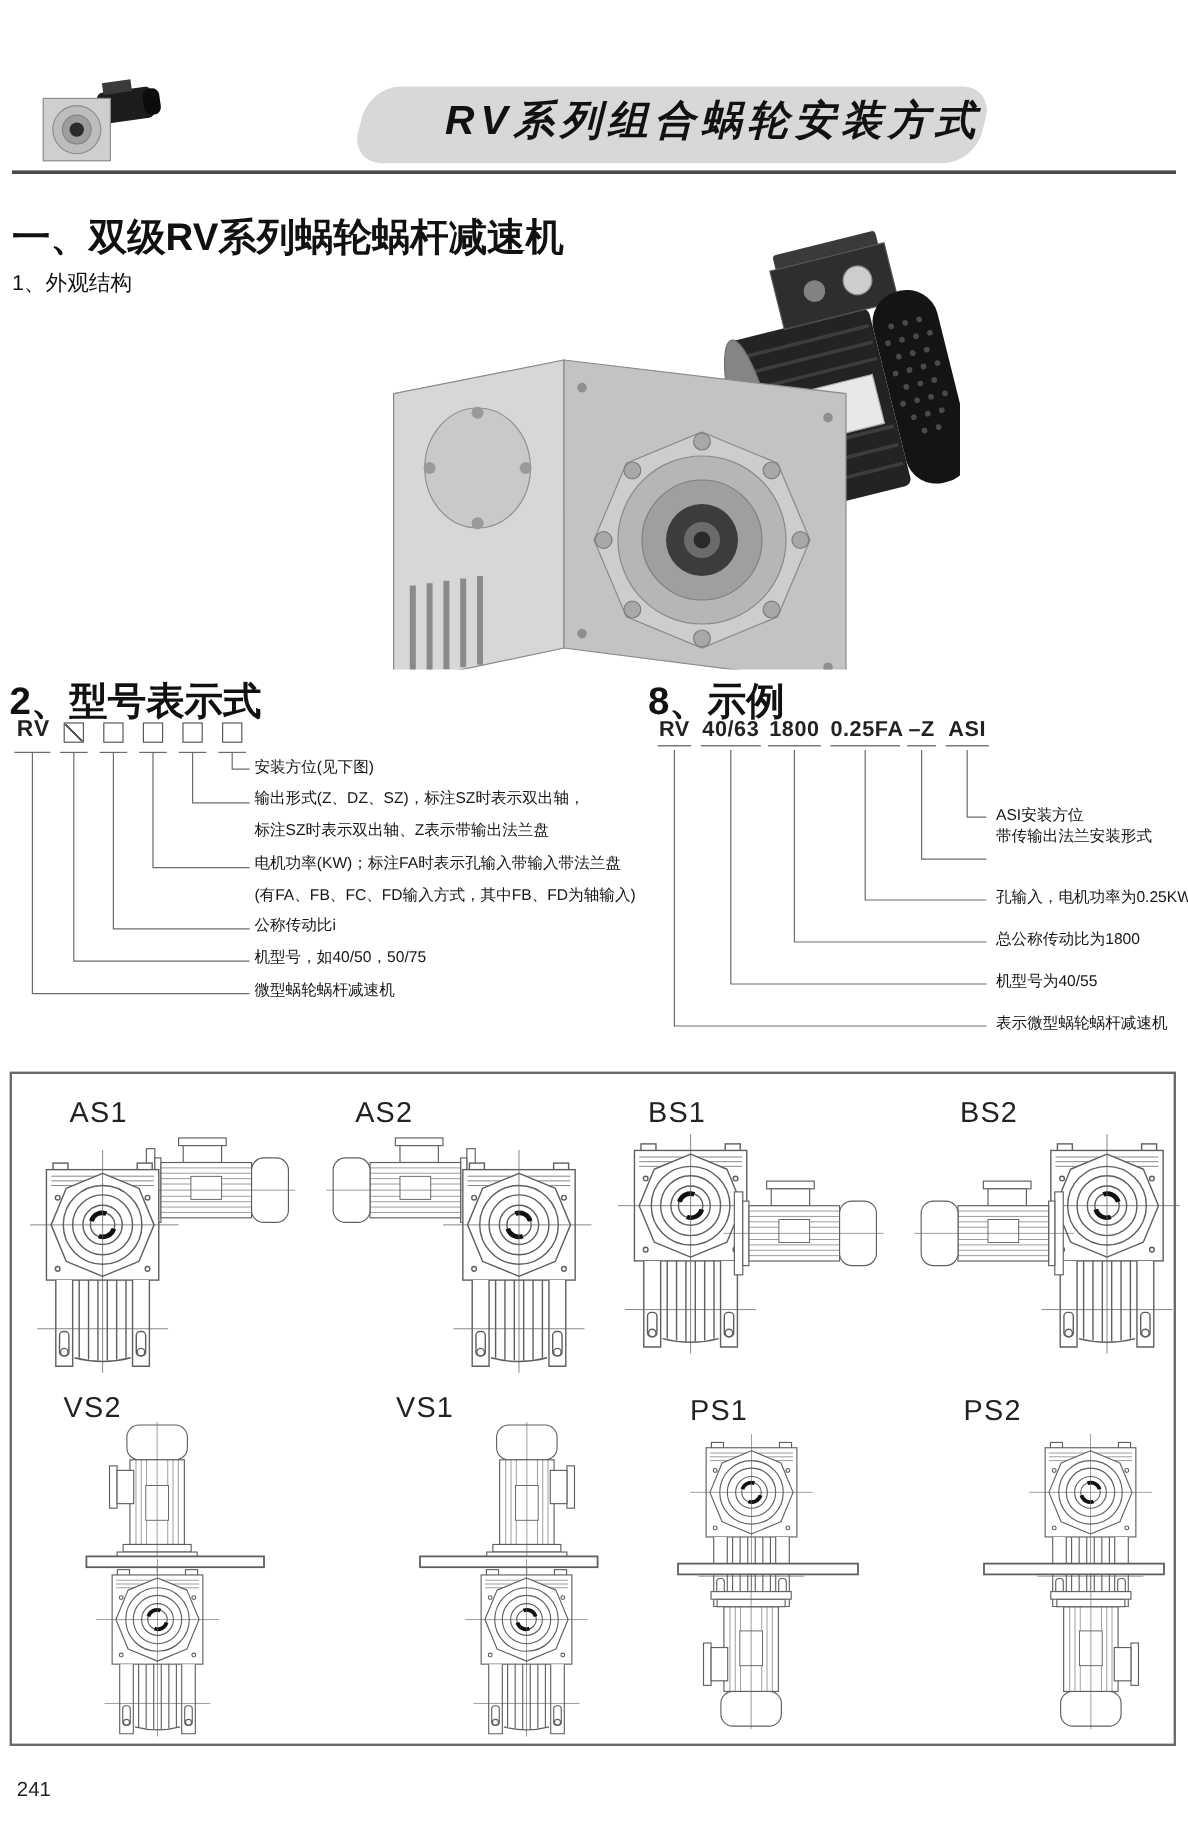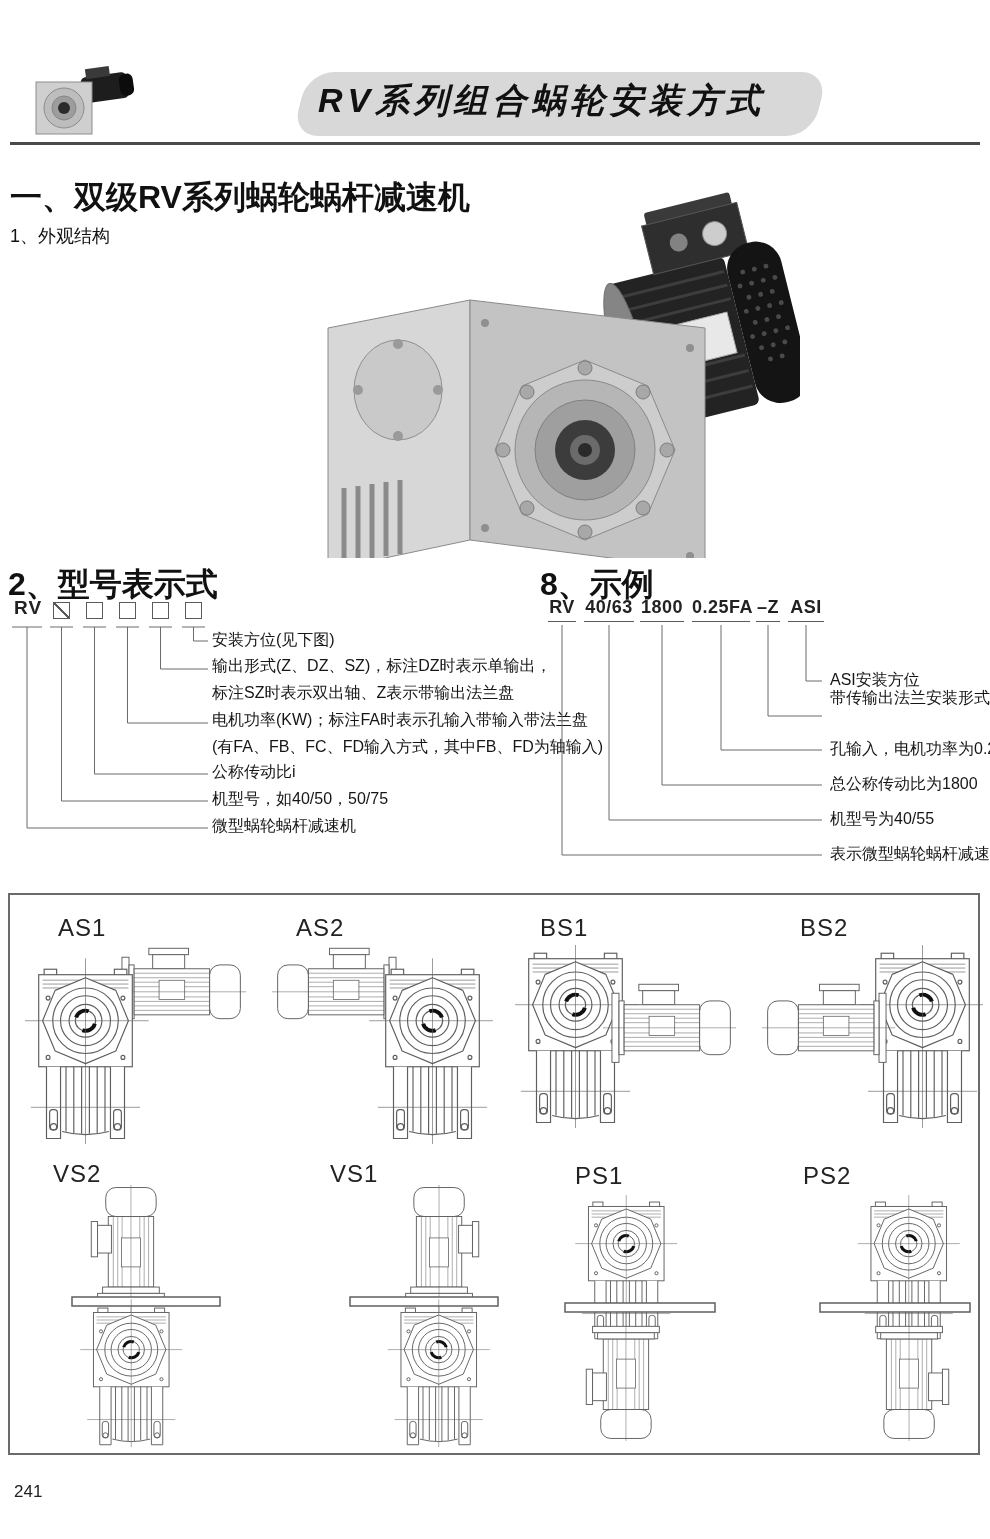--- a/index.html
+++ b/index.html
@@ -2,31 +2,31 @@
 <html><head>
 <meta charset="utf-8">
 <style>
   html,body{margin:0;padding:0;background:#fff;}
   .page{position:relative;width:990px;height:1539px;background:#ffffff;overflow:hidden;
         font-family:"Liberation Sans","DejaVu Sans",sans-serif;color:#1a1a1a;}
   .abs{position:absolute;}
   
   .banner{position:absolute;left:300px;top:72px;width:520px;height:64px;background:#d8d8d8;
           border-radius:26px;transform:skewX(-14deg);}
-  .banner-text{position:absolute;left:318px;top:78px;width:500px;text-align:left;
+  .banner-text{position:absolute;left:318px;top:78px;width:500px;text-align:right;
           font-size:34px;font-weight:bold;font-style:italic;letter-spacing:5px;color:#111;}
   .header-rule{position:absolute;left:10px;top:142px;width:970px;height:3px;background:#4a4a4a;}
   
   .h-main{position:absolute;font-size:32px;font-weight:bold;color:#111;}
   .h-sub{position:absolute;font-size:18px;color:#111;}
   
   .mbox{position:absolute;top:602px;width:17px;height:17px;border:1.6px solid #5a5a5a;background:#fff;box-sizing:border-box;}
   .mbox.slashed{background:linear-gradient(to top right,transparent 46%,#5a5a5a 46%,#5a5a5a 54%,transparent 54%);}
   .rv-prefix{position:absolute;left:14px;top:597px;font-size:19px;font-weight:bold;letter-spacing:1px;color:#222;}
-  .dlabel{position:absolute;font-size:16px;color:#161616;white-space:nowrap;}
+  .dlabel{position:absolute;font-size:13px;color:#161616;white-space:nowrap;}
   
   .seg{position:absolute;top:597px;font-size:18px;font-weight:bold;color:#222;text-align:center;
        border-bottom:1.6px solid #5a5a5a;padding-bottom:3px;letter-spacing:0.5px;}
   
   .types-box{position:absolute;left:8px;top:893px;width:972px;height:562px;border:2px solid #6a6a6a;box-sizing:border-box;background:#fff;}
   .type-label{position:absolute;font-size:24px;color:#222;letter-spacing:1px;}
   .pagenum{position:absolute;left:14px;top:1482px;font-size:17px;color:#222;}
   svg{display:block;}
 </style>
 </head>
@@ -233,21 +233,21 @@
       <polyline points="193.5,32 193.5,46 208,46" fill="none"></polyline>
       <polyline points="160.5,32 160.5,74 208,74" fill="none"></polyline>
       <polyline points="127.5,32 127.5,128 208,128" fill="none"></polyline>
       <polyline points="94.5,32 94.5,179 208,179" fill="none"></polyline>
       <polyline points="61.5,32 61.5,206 208,206" fill="none"></polyline>
       <polyline points="27,32 27,233 208,233" fill="none"></polyline>
     </g>
   </svg>
 
   <div class="dlabel" style="left:212px;top:630px">安装方位(见下图)</div>
-  <div class="dlabel" style="left:212px;top:656px">输出形式(Z、DZ、SZ)，标注DZ时表示单输出，</div>
+  <div class="dlabel" style="left:212px;top:656px">输出形式(Z、DZ、SZ)，标注SZ时表示双出轴，</div>
   <div class="dlabel" style="left:212px;top:683px">标注SZ时表示双出轴、Z表示带输出法兰盘</div>
   <div class="dlabel" style="left:212px;top:710px">电机功率(KW)；标注FA时表示孔输入带输入带法兰盘</div>
   <div class="dlabel" style="left:212px;top:737px">(有FA、FB、FC、FD输入方式，其中FB、FD为轴输入)</div>
   <div class="dlabel" style="left:212px;top:762px">公称传动比i</div>
   <div class="dlabel" style="left:212px;top:789px">机型号，如40/50，50/75</div>
   <div class="dlabel" style="left:212px;top:816px">微型蜗轮蜗杆减速机</div>
 
   <div class="h-main" style="left:540px;top:563px">8、示例</div>
   <span class="seg" style="left:548px;width:28px">RV</span>
   <span class="seg" style="left:584px;width:50px">40/63</span>

